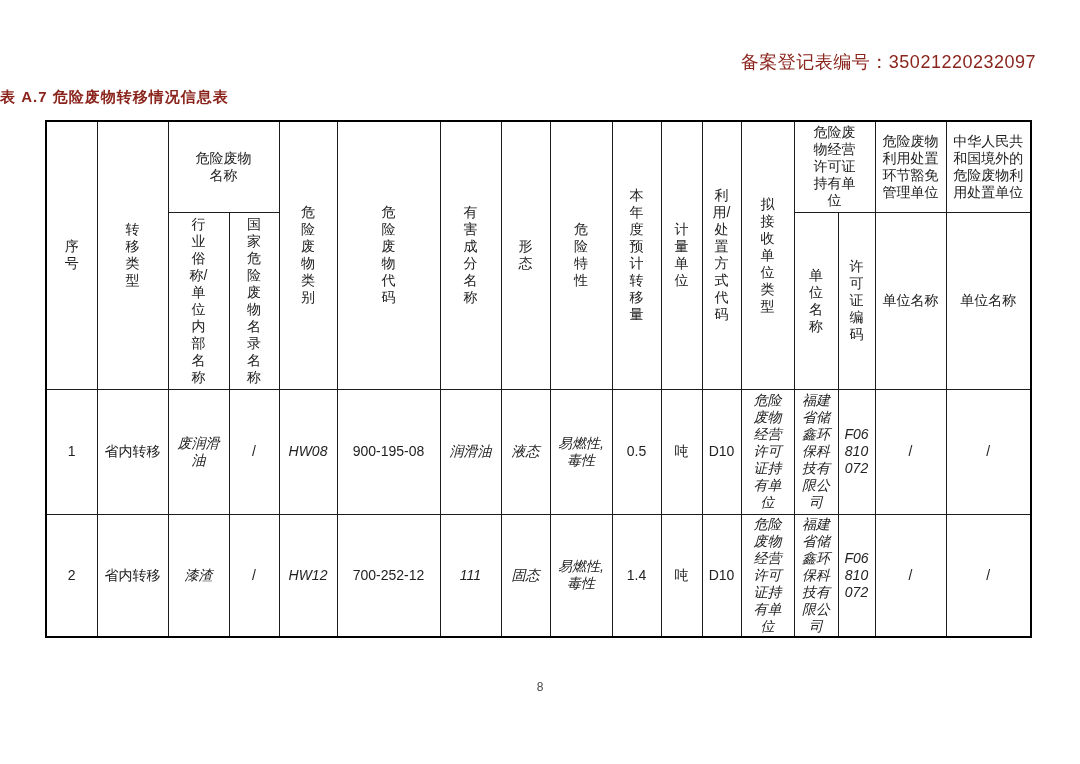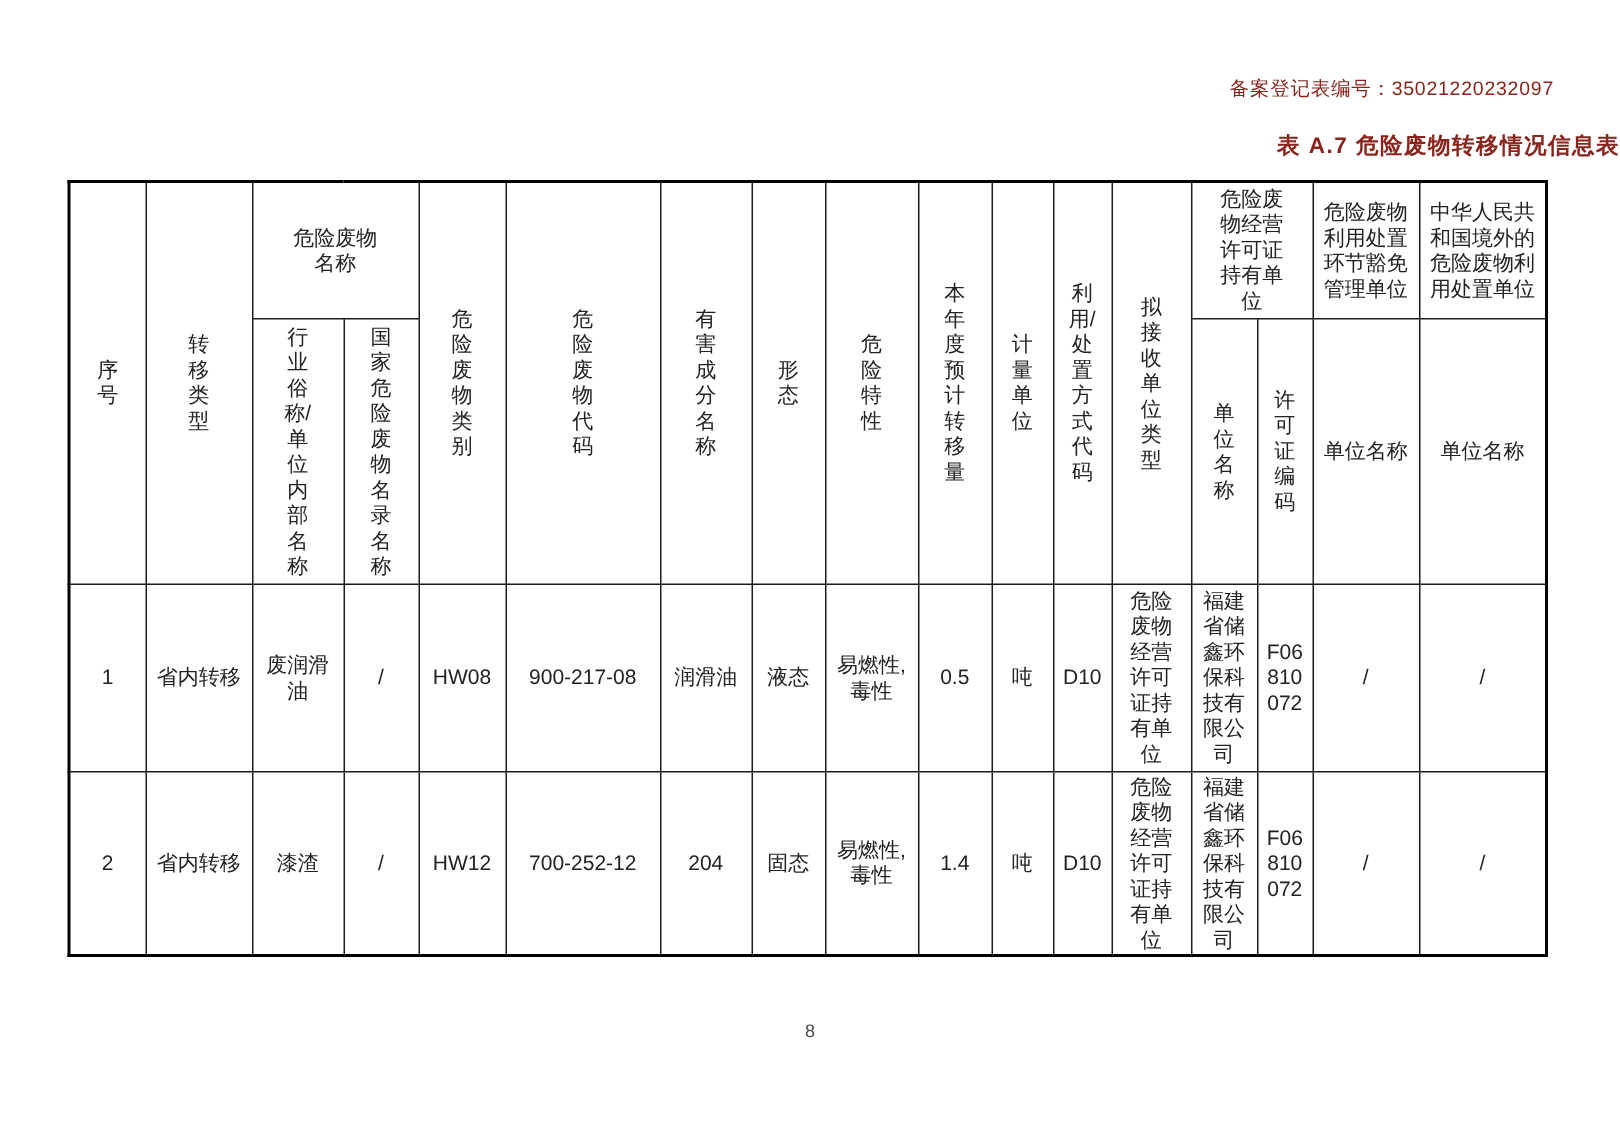--- a/index.html
+++ b/index.html
@@ -4,26 +4,26 @@
 <style>
   * { margin:0; padding:0; box-sizing:border-box; }
   html,body { width:1080px; height:764px; background:#ffffff; overflow:hidden; }
   body {
     position:relative;
     font-family:"Liberation Sans","DejaVu Sans",sans-serif;
     color:#1a1a1a;
   }
   .doc-number {
     position:absolute; top:50px; right:44px;
-    font-size:13px; letter-spacing:0.5px;
+    font-size:18px; letter-spacing:0.5px;
     color:#8a241c;
   }
   .doc-title {
     position:absolute; top:88px; left:0; width:100%;
-    text-align:right;
+    text-align:left;
     font-size:15px; font-weight:bold; letter-spacing:1px;
     color:#8a241c;
   }
   table.tbl {
     position:absolute; left:45px; top:120px;
     border-collapse:collapse; table-layout:fixed;
     border:2px solid #000;
   }
   table.tbl th, table.tbl td {
     border:1px solid #1c1c1c;
@@ -34,21 +34,21 @@
     vertical-align:middle;
     white-space:pre-line;
     padding:1px 2px;
     overflow:hidden;
     color:#222;
   }
   tr.hrA  { height:91px;  }
   tr.hrB  { height:177px; }
   tr.dr1  { height:125px; }
   tr.dr2  { height:119px; }
-  td.L { text-align:left;  padding-left:4px;  }
+  td.L { text-align:left;  padding-left:4px;font-style:italic;  }
   td.R { text-align:right; padding-right:8px; }
   .page-num {
     position:absolute; top:680px; left:0; width:100%;
     text-align:center; font-size:12px; color:#4a4a4a;
   }
 </style>
 </head>
 <body>
 
 <div class="doc-number">备案登记表编号：35021220232097</div>
@@ -183,21 +183,21 @@
     <th>单位名称</th>
     <th>单位名称</th>
   </tr>
   <tr class="dr1">
     <td>1</td>
     <td>省内转移</td>
     <td class="L">废润滑
 油</td>
     <td>/</td>
     <td class="L">HW08</td>
-    <td>900-217-08</td>
+    <td>900-195-08</td>
     <td class="L">润滑油</td>
     <td class="L">液态</td>
     <td class="L">易燃性,
 毒性</td>
     <td class="R">0.5</td>
     <td>吨</td>
     <td>D10</td>
     <td class="L">危险
 废物
 经营
@@ -218,21 +218,21 @@
     <td>/</td>
     <td>/</td>
   </tr>
   <tr class="dr2">
     <td>2</td>
     <td>省内转移</td>
     <td class="L">漆渣</td>
     <td>/</td>
     <td class="L">HW12</td>
     <td>700-252-12</td>
-    <td class="L">204</td>
+    <td class="L">111</td>
     <td class="L">固态</td>
     <td class="L">易燃性,
 毒性</td>
     <td class="R">1.4</td>
     <td>吨</td>
     <td>D10</td>
     <td class="L">危险
 废物
 经营
 许可

